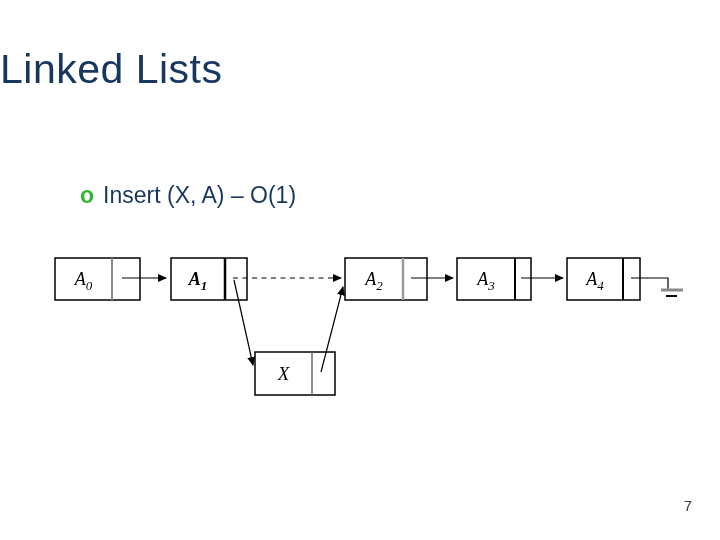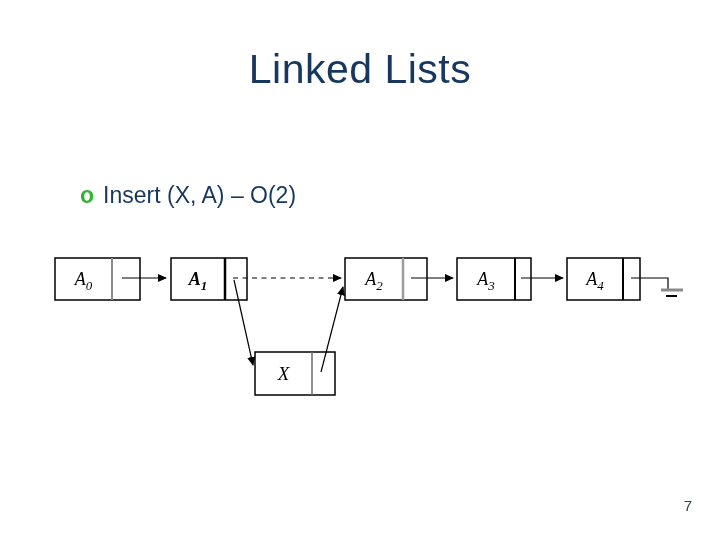--- a/index.html
+++ b/index.html
@@ -6,21 +6,20 @@
   .slide{
     position:relative;
     width:720px;height:540px;
     background:#ffffff;
     overflow:hidden;
     font-family:"Liberation Sans", sans-serif;
   }
   .title{
     position:absolute;
     top:46px;left:0;right:0;
-    text-align:center;
     font-size:41px;
     font-weight:400;
     letter-spacing:0.5px;
     color:var(--title-color,#17375E);
   }
   .bullet{
     position:absolute;
     white-space:nowrap;
     color:var(--body-color,#17375E);
   }
@@ -52,21 +51,21 @@
 </style>
 </head>
 <body style="--title-color: #17375E; --body-color: #17375E; --marker-color: #33B333; --page-color: #31404F;">
 
 <div class="slide">
 
   <div class="title">Linked Lists</div>
 
 
   <div class="bullet level2">
-    <span class="marker">o</span><span>Insert (X, A) – O(2)</span>
+    <span class="marker">o</span><span>Insert (X, A) – O(1)</span>
   </div>
 
   <svg class="diagram" viewBox="0 0 720 540" xmlns="http://www.w3.org/2000/svg">
     <defs>
       <marker id="arrowhead" viewBox="0 0 10 10" refX="8.5" refY="5" markerWidth="8" markerHeight="8" orient="auto">
         <path d="M0,0.8 L9.5,5 L0,9.2 z" fill="#000"></path>
       </marker>
     </defs>
     <g id="diagram-content">
         <g>

